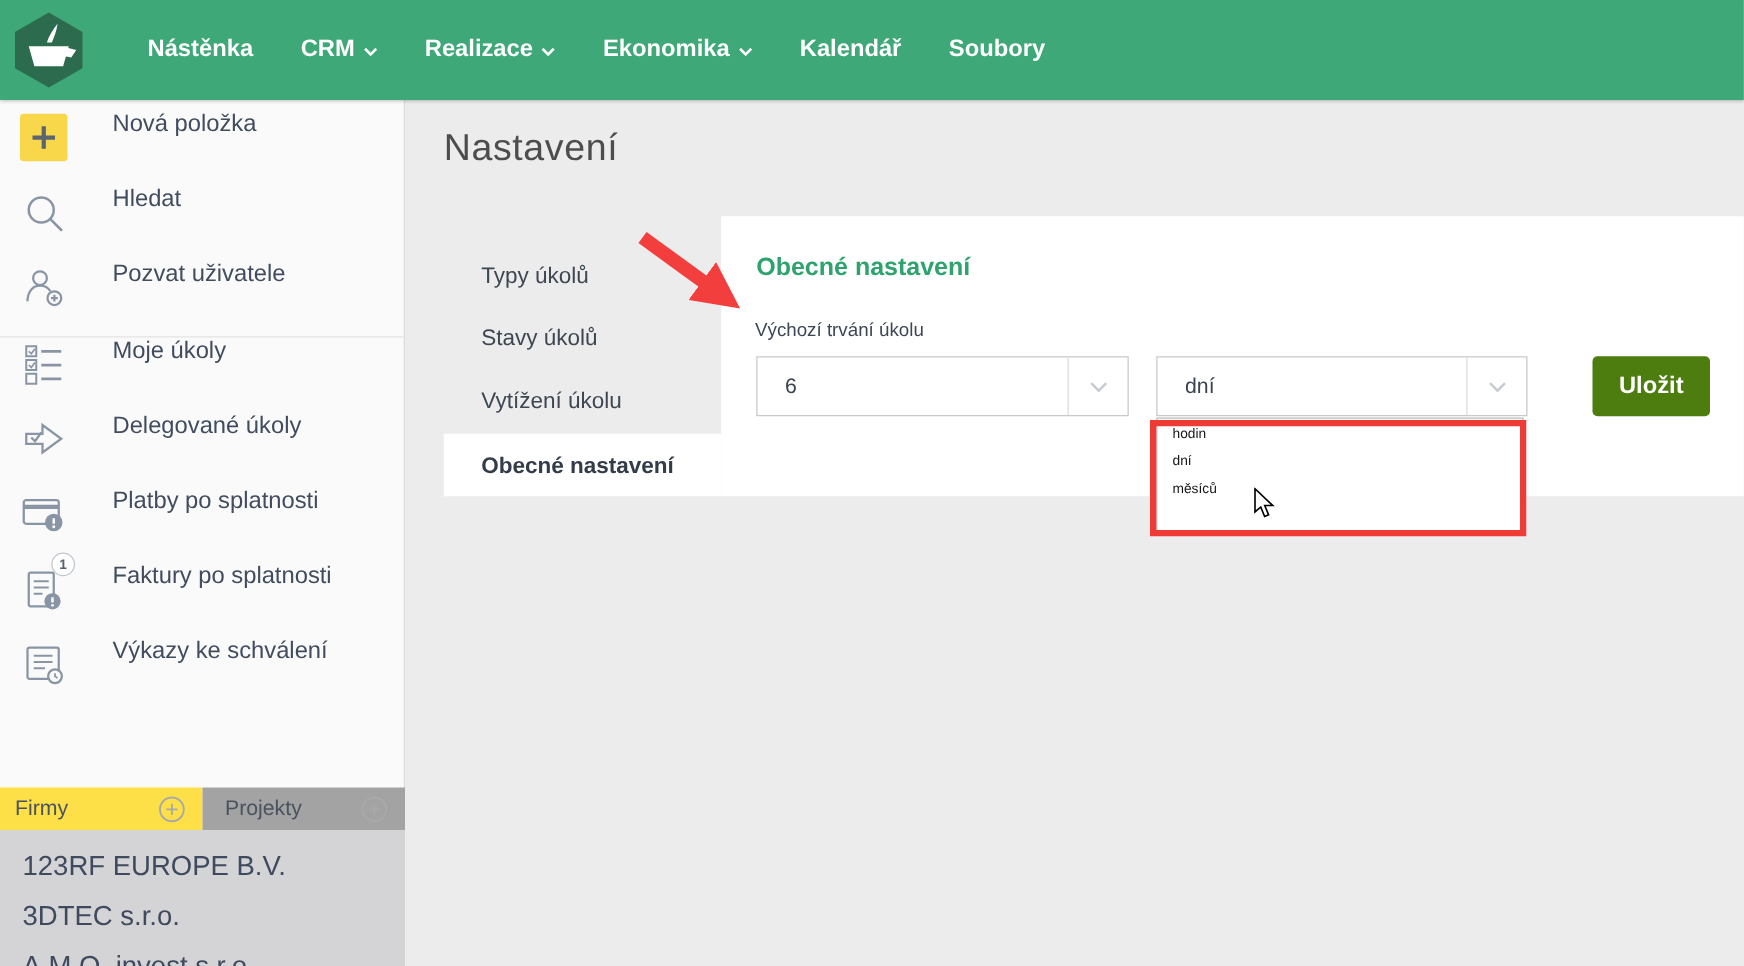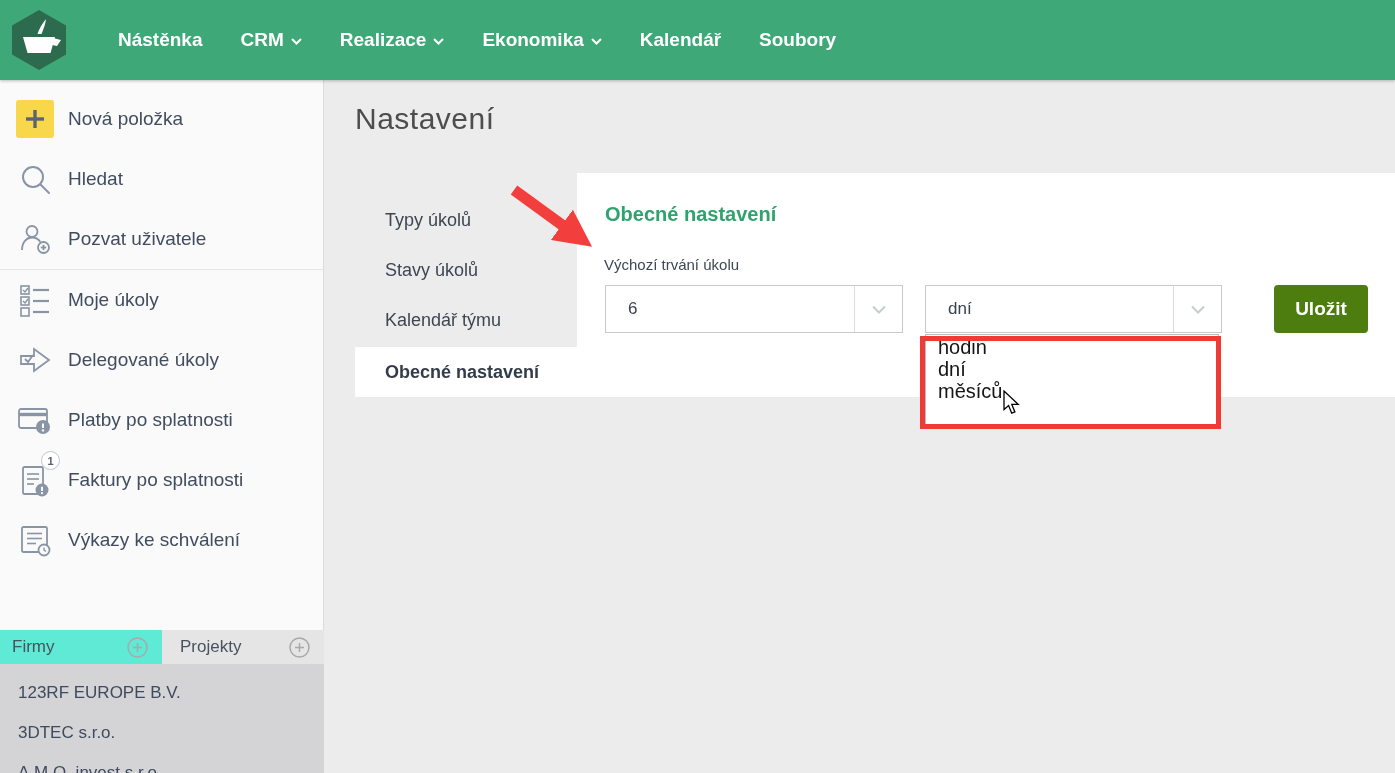--- a/index.html
+++ b/index.html
@@ -11,40 +11,40 @@
     background:#3ea878; box-shadow:0 1px 3px rgba(0,0,0,.25); z-index:10; }
   #logo { position:absolute; left:8px; top:8px; width:62px; height:64px; cursor:pointer; }
   #nav-items { position:absolute; left:118px; top:0; height:80px; display:flex; align-items:center; gap:38px; }
   .nav-item { color:#fff; font-size:19px; font-weight:600; display:flex; align-items:center; gap:7px; cursor:pointer; white-space:nowrap; }
   .nav-chevron svg { display:block; margin-top:3px; }
 
   
   #sidebar { position:absolute; left:0; top:80px; width:324px; height:693px;
     background:#fafafa; border-right:1px solid #dcdcdc; }
   #sidebar-items { position:absolute; left:0; top:9px; width:100%; }
-  .side-row { height:60px; display:flex; align-items:center; padding-left:14px; gap:12px; cursor:pointer; }
+  .side-row { height:60px; display:flex; padding-left:14px; gap:34px; cursor:pointer; }
   .side-icon { width:42px; height:42px; display:flex; align-items:center; justify-content:center; position:relative; color:#8995a5; }
   .side-label { font-size:19px; color:#414d5f; }
   .side-divider { height:0; border-top:1px solid #e4e4e4; margin:0; }
   .plus-square { width:38px; height:38px; background:#f8d74a; border-radius:3px;
     display:flex; align-items:center; justify-content:center; color:#5b6570; }
   .count-badge { position:absolute; top:-8px; right:-4px; width:19px; height:19px; border-radius:50%;
     background:#fff; border:1px solid #c2c7cd; color:#5a6270; font-size:11px; font-weight:700;
     display:flex; align-items:center; justify-content:center; }
 
   
   #side-tabs { position:absolute; left:0; top:550px; width:324px; height:34px; display:flex; }
   .side-tab { height:34px; display:flex; align-items:center; justify-content:space-between;
     padding:0 14px 0 18px; font-size:17px; color:#49525f; cursor:pointer; }
-  .side-tab.active { background:#5eead4;padding-left:12px; }
-  .side-tab.inactive { background:#e5e5e5; }
+  .side-tab.active { background:#fde047;padding-left:12px; }
+  .side-tab.inactive { background:#a3a3a3; }
   .tab-plus { color:#a9a9ab; display:flex; cursor:pointer; }
   #company-list { position:absolute; left:0; top:584px; width:324px; height:109px; background:#d4d4d6; padding-top:9px; }
   .company-row { height:40px; display:flex; align-items:center; padding-left:18px;
-    font-size:17px; color:#3f4a5e; cursor:pointer; white-space:nowrap; }
+    font-size:22px; color:#3f4a5e; cursor:pointer; white-space:nowrap; }
 
   
   #main { position:absolute; left:325px; top:80px; width:1070px; height:693px; background:#ececec; }
   #page-title { position:absolute; left:30px; top:22px; font-size:30px; font-weight:300; color:#4d4d4d; letter-spacing:.5px; }
 
   #settings-nav { position:absolute; left:30px; top:115px; width:222px;text-align:right; }
   .set-item { height:50px; display:flex; align-items:center; padding-left:30px;
     font-size:18px; color:#3e4652; cursor:pointer; white-space:nowrap; }
   .set-item.active { background:#fff; font-weight:700; color:#333c4a; margin-top:2px; }
 
@@ -60,21 +60,21 @@
   #select-duration { left:28px; }
   #select-unit { left:348px; width:297px; }
 
   #save-btn { position:absolute; left:668px; top:112px; width:94px; height:48px;
     background:#3aa270; border:none; border-radius:4px; color:#fff; font-size:19px; font-weight:600;
     font-family:"Liberation Sans", sans-serif; cursor:pointer; }
 
   
   #dropdown { position:absolute; left:925px; top:334px; width:294px; height:92px;
     background:#fff; border:1px solid #bcbcbc; z-index:20; padding-top:1px; }
-  .dd-option { height:22px; line-height:22px; padding-left:12px; font-size:20px; color:#151515; cursor:pointer; white-space:nowrap; }
+  .dd-option { height:22px; line-height:22px; padding-left:12px; font-size:11px; color:#151515; cursor:pointer; white-space:nowrap; }
   .dd-option.selected { color:#fff; }
 
   
   #red-box { position:absolute; left:920px; top:336px; width:301px; height:93px;
     border:5px solid #ee3b36; z-index:30; pointer-events:none; }
   #red-arrow { position:absolute; left:498px; top:176px; z-index:25; pointer-events:none; }
   #cursor { position:absolute; left:1002px; top:390px; z-index:40; pointer-events:none; }
 
   svg { display:block; }
 </style>
@@ -257,21 +257,21 @@
     <div class="company-row">A.M.O. invest s.r.o.</div>
   </div>
 </div>
 
 <div id="main">
   <div id="page-title">Nastavení</div>
 
   <div id="settings-nav">
     <div class="set-item">Typy úkolů</div>
     <div class="set-item">Stavy úkolů</div>
-    <div class="set-item">Kalendář týmu</div>
+    <div class="set-item">Vytížení úkolu</div>
     <div class="set-item active">Obecné nastavení</div>
   </div>
 
   <div id="panel">
     <div id="panel-heading" style="color: rgb(47, 163, 110);">Obecné nastavení</div>
     <div id="field-label">Výchozí trvání úkolu</div>
 
     <div class="selectbox" id="select-duration">
       <span class="val">6</span>
       <span class="chev-zone">

